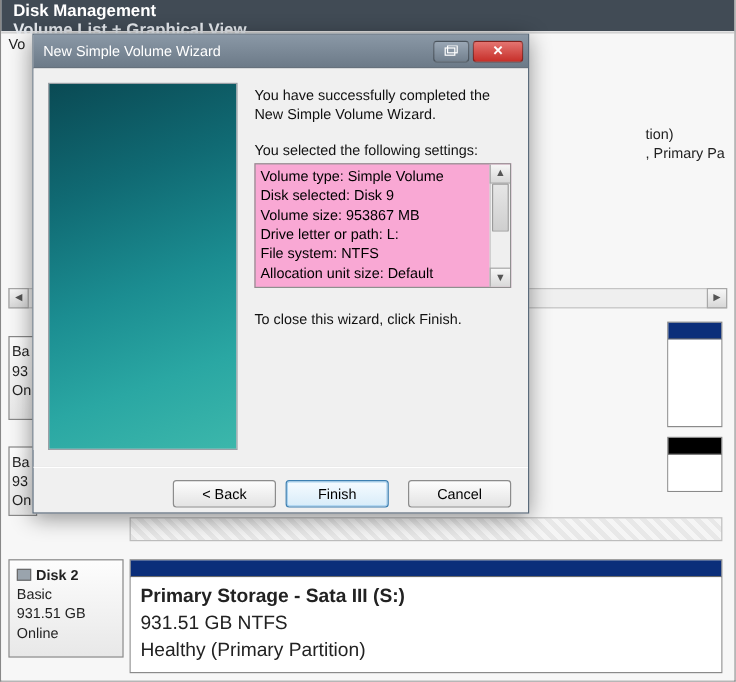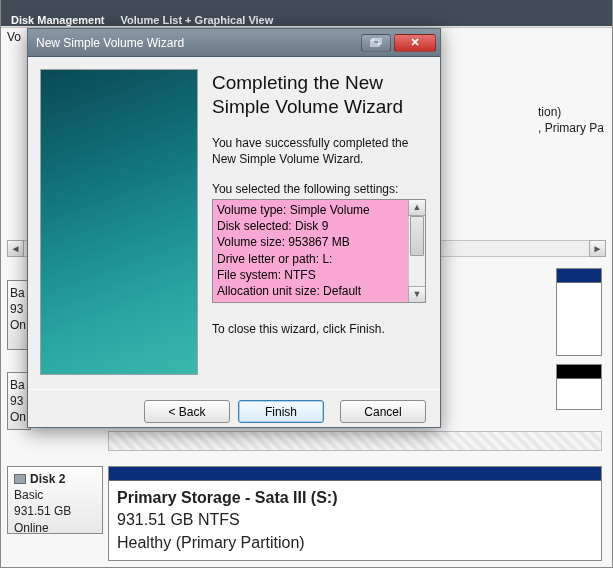--- a/index.html
+++ b/index.html
@@ -1,20 +1,20 @@
 <!DOCTYPE html>
 <html><head>
 <meta charset="utf-8">
 <style>
   * { box-sizing: border-box; margin: 0; padding: 0; }
   html, body { width: 613px; height: 568px; font-family: "Segoe UI", Tahoma, sans-serif; font-size: 12px; overflow: hidden; }
   body { background: #fff; border: 1px solid #888; border-top: none; }
 
   
-  .app-header { background: #414b55; color: #fff; height: 26px; display: flex; align-items: flex-end; padding: 0 10px; font-size: 11px; }
+  .app-header { background: #414b55; color: #fff; height: 26px; display: flex; align-items: flex-start; padding: 0 10px; font-size: 14px; flex-direction: column; }
   .app-header .title { font-weight: 600; margin-right: 16px; }
   .app-header .view { color: #e5e9ee; font-weight: 700; }
   .sub-border { height: 2px; background: #e5e5e5; border-bottom: 1px solid #c5c5c5; }
 
   .content-area { position: relative; height: calc(568px - 28px); background: #f7f7f7; }
 
   
   .dm-body { position: absolute; inset: 0; padding: 4px 0 0 4px; color: #222; }
   .vol-fragment { position: absolute; left: 6px; top: 2px; font-size: 12px; }
   .dm-right-text { position: absolute; right: 8px; top: 76px; font-size: 12px; text-align: left; line-height: 1.35; }
@@ -94,21 +94,21 @@
       <div>On</div>
     </div>
     <div class="disk-right-strip" style="top:336px; left:555px; right:10px;">
       <div class="strip-top black"></div>
       <div class="strip-body" style="min-height:30px;"></div>
     </div>
     <div style="position:absolute; left:107px; right:10px; top:404px;">
       <div class="hatch"></div>
     </div>
 
-    <div class="disk-left" style="top:438px; height:68px;">
+    <div class="disk-left" style="top:438px; height:82px;">
       <div style="display:flex; align-items:center; gap:4px;">
         <span style="width:12px;height:10px;background:#9aa4ad;border:1px solid #6a6a6a;display:inline-block;"></span>
         <b>Disk 2</b>
       </div>
       <div>Basic</div>
       <div>931.51 GB</div>
       <div>Online</div>
     </div>
     <div class="disk-right-strip" style="top:438px; left:107px; right:10px;">
       <div class="strip-top"></div>
@@ -133,21 +133,20 @@
         </div>
         <div class="win-btn close">
           <span>✕</span>
         </div>
       </div>
     </div>
 
     <div class="dlg-body">
       <div class="side-gfx"></div>
       <div class="dlg-main">
-        <div class="dlg-h1">Completing the New Simple Volume Wizard</div>
         <div class="dlg-p">You have successfully completed the New Simple Volume Wizard.</div>
         <div class="dlg-p" style="margin-bottom:2px;">You selected the following settings:</div>
         <div class="settings-box">
           <div>Volume type: Simple Volume</div>
           <div>Disk selected: Disk 9</div>
           <div>Volume size: 953867 MB</div>
           <div>Drive letter or path: L:</div>
           <div>File system: NTFS</div>
           <div>Allocation unit size: Default</div>
           <div>Volume label: Drive We Cleaned</div>

